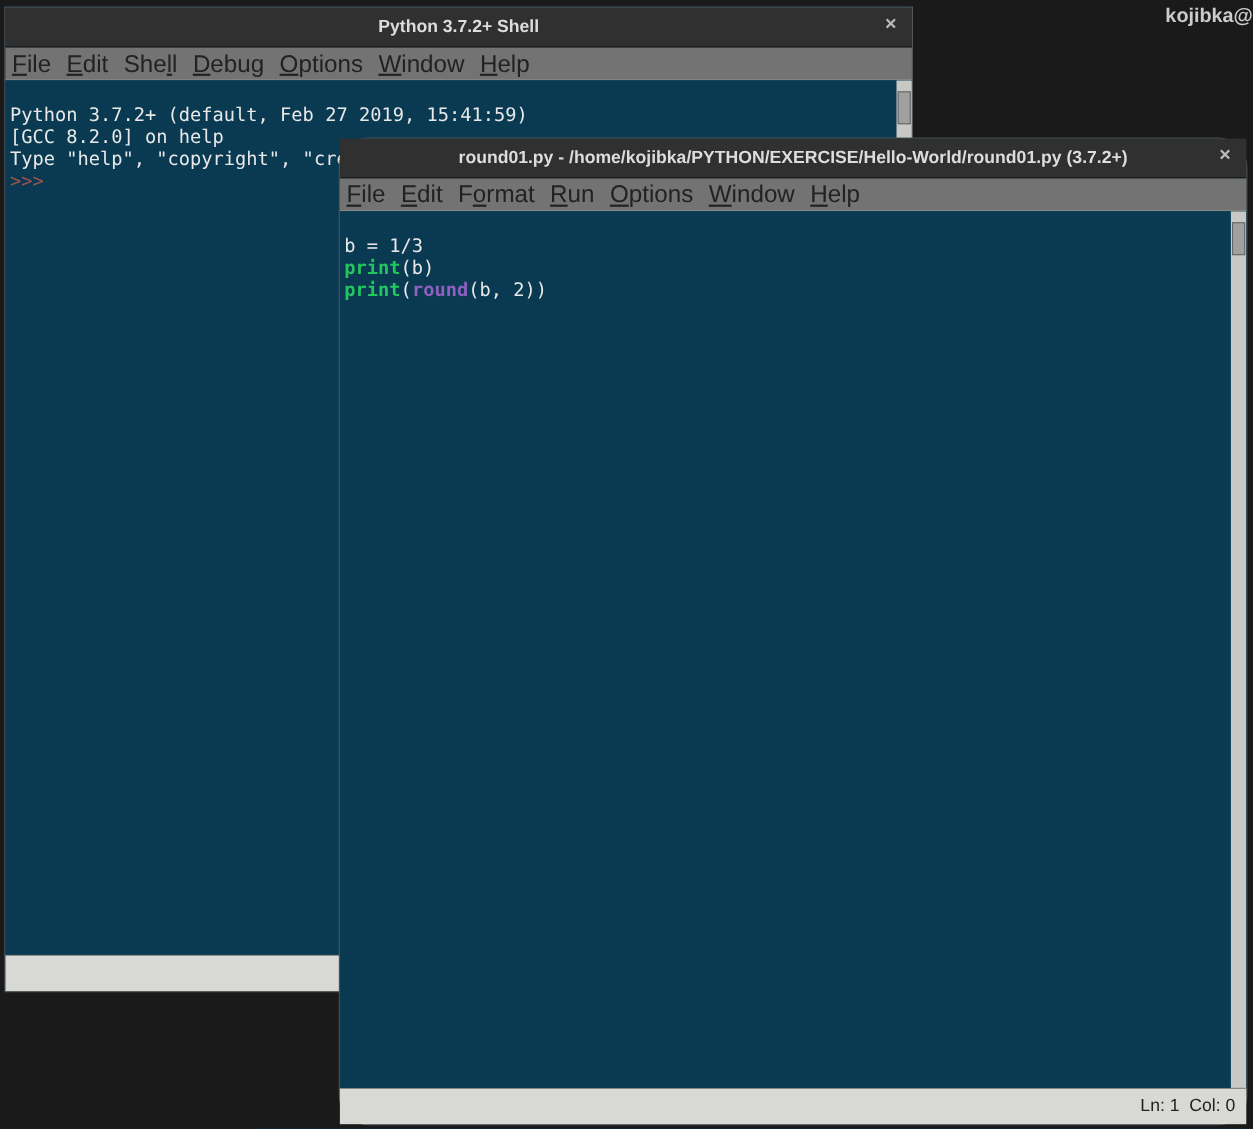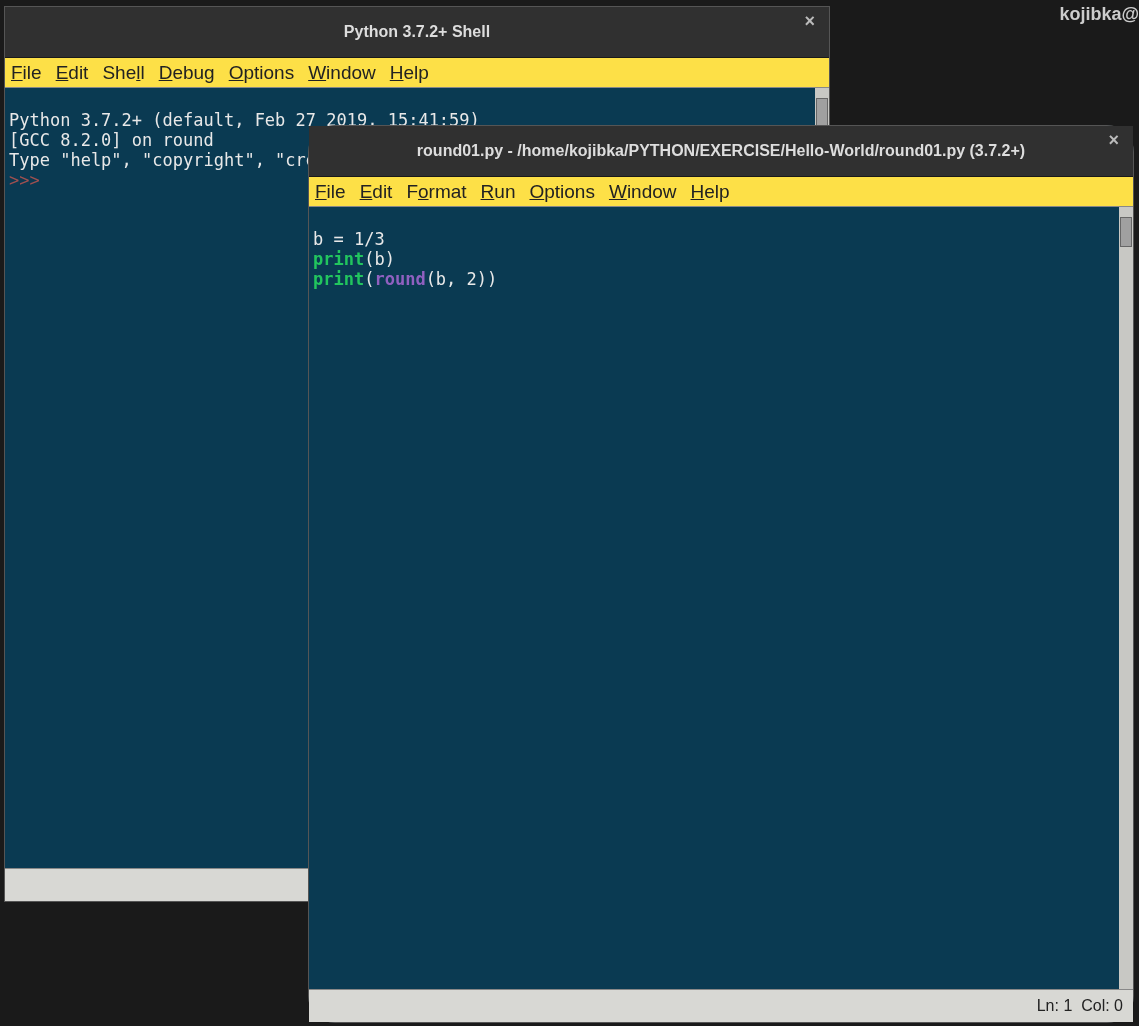--- a/index.html
+++ b/index.html
@@ -22,21 +22,21 @@
     text-align: right;
   }
   .window {
     position: absolute;
     border: 1px solid #555;
     background: #0a3a52;
     display: flex;
     flex-direction: column;
   }
   .titlebar {
-    height: 51px;
+    height: 36px;
     background: #303030;
     color: #ddd;
     display: flex;
     align-items: center;
     justify-content: center;
     position: relative;
     font-size: 16px;
     font-weight: bold;
     border-bottom: 1px solid #1a1a1a;
   }
@@ -44,26 +44,26 @@
     position: absolute;
     right: 8px;
     top: 4px;
     color: #bbb;
     font-size: 18px;
     cursor: pointer;
     padding: 0 6px;
   }
   .menubar {
     height: 30px;
-    background: #fde047;
+    background: #737373;
     display: flex;
     align-items: center;
     padding: 0 6px;
     gap: 14px;
-    font-size: 19px;
+    font-size: 22px;
     color: #222;
     border-bottom: 1px solid #888;
   }
   .menu-item { cursor: pointer; }
   .menu-item .ul { text-decoration: underline; }
   .editor {
     flex: 1;
     background: #0a3a52;
     color: #e8e8e8;
     font-family: "DejaVu Sans Mono", monospace;
@@ -119,21 +119,21 @@
     <span class="menu-item"><span class="ul">F</span>ile</span>
     <span class="menu-item"><span class="ul">E</span>dit</span>
     <span class="menu-item">She<span class="ul">l</span>l</span>
     <span class="menu-item"><span class="ul">D</span>ebug</span>
     <span class="menu-item"><span class="ul">O</span>ptions</span>
     <span class="menu-item"><span class="ul">W</span>indow</span>
     <span class="menu-item"><span class="ul">H</span>elp</span>
   </div>
   <div class="editor">
 <span>Python 3.7.2+ (default, Feb 27 2019, 15:41:59) </span>
-<span>[GCC 8.2.0] on round</span>
+<span>[GCC 8.2.0] on help</span>
 <span>Type "help", "copyright", "cre</span>
 <span class="prompt">&gt;&gt;&gt; </span>
     <div class="scrollbar-v">
       <div class="scrollbar-thumb"></div>
     </div>
   </div>
   <div class="statusbar"></div>
 </div>
 
 <div id="editor-window" class="window">

